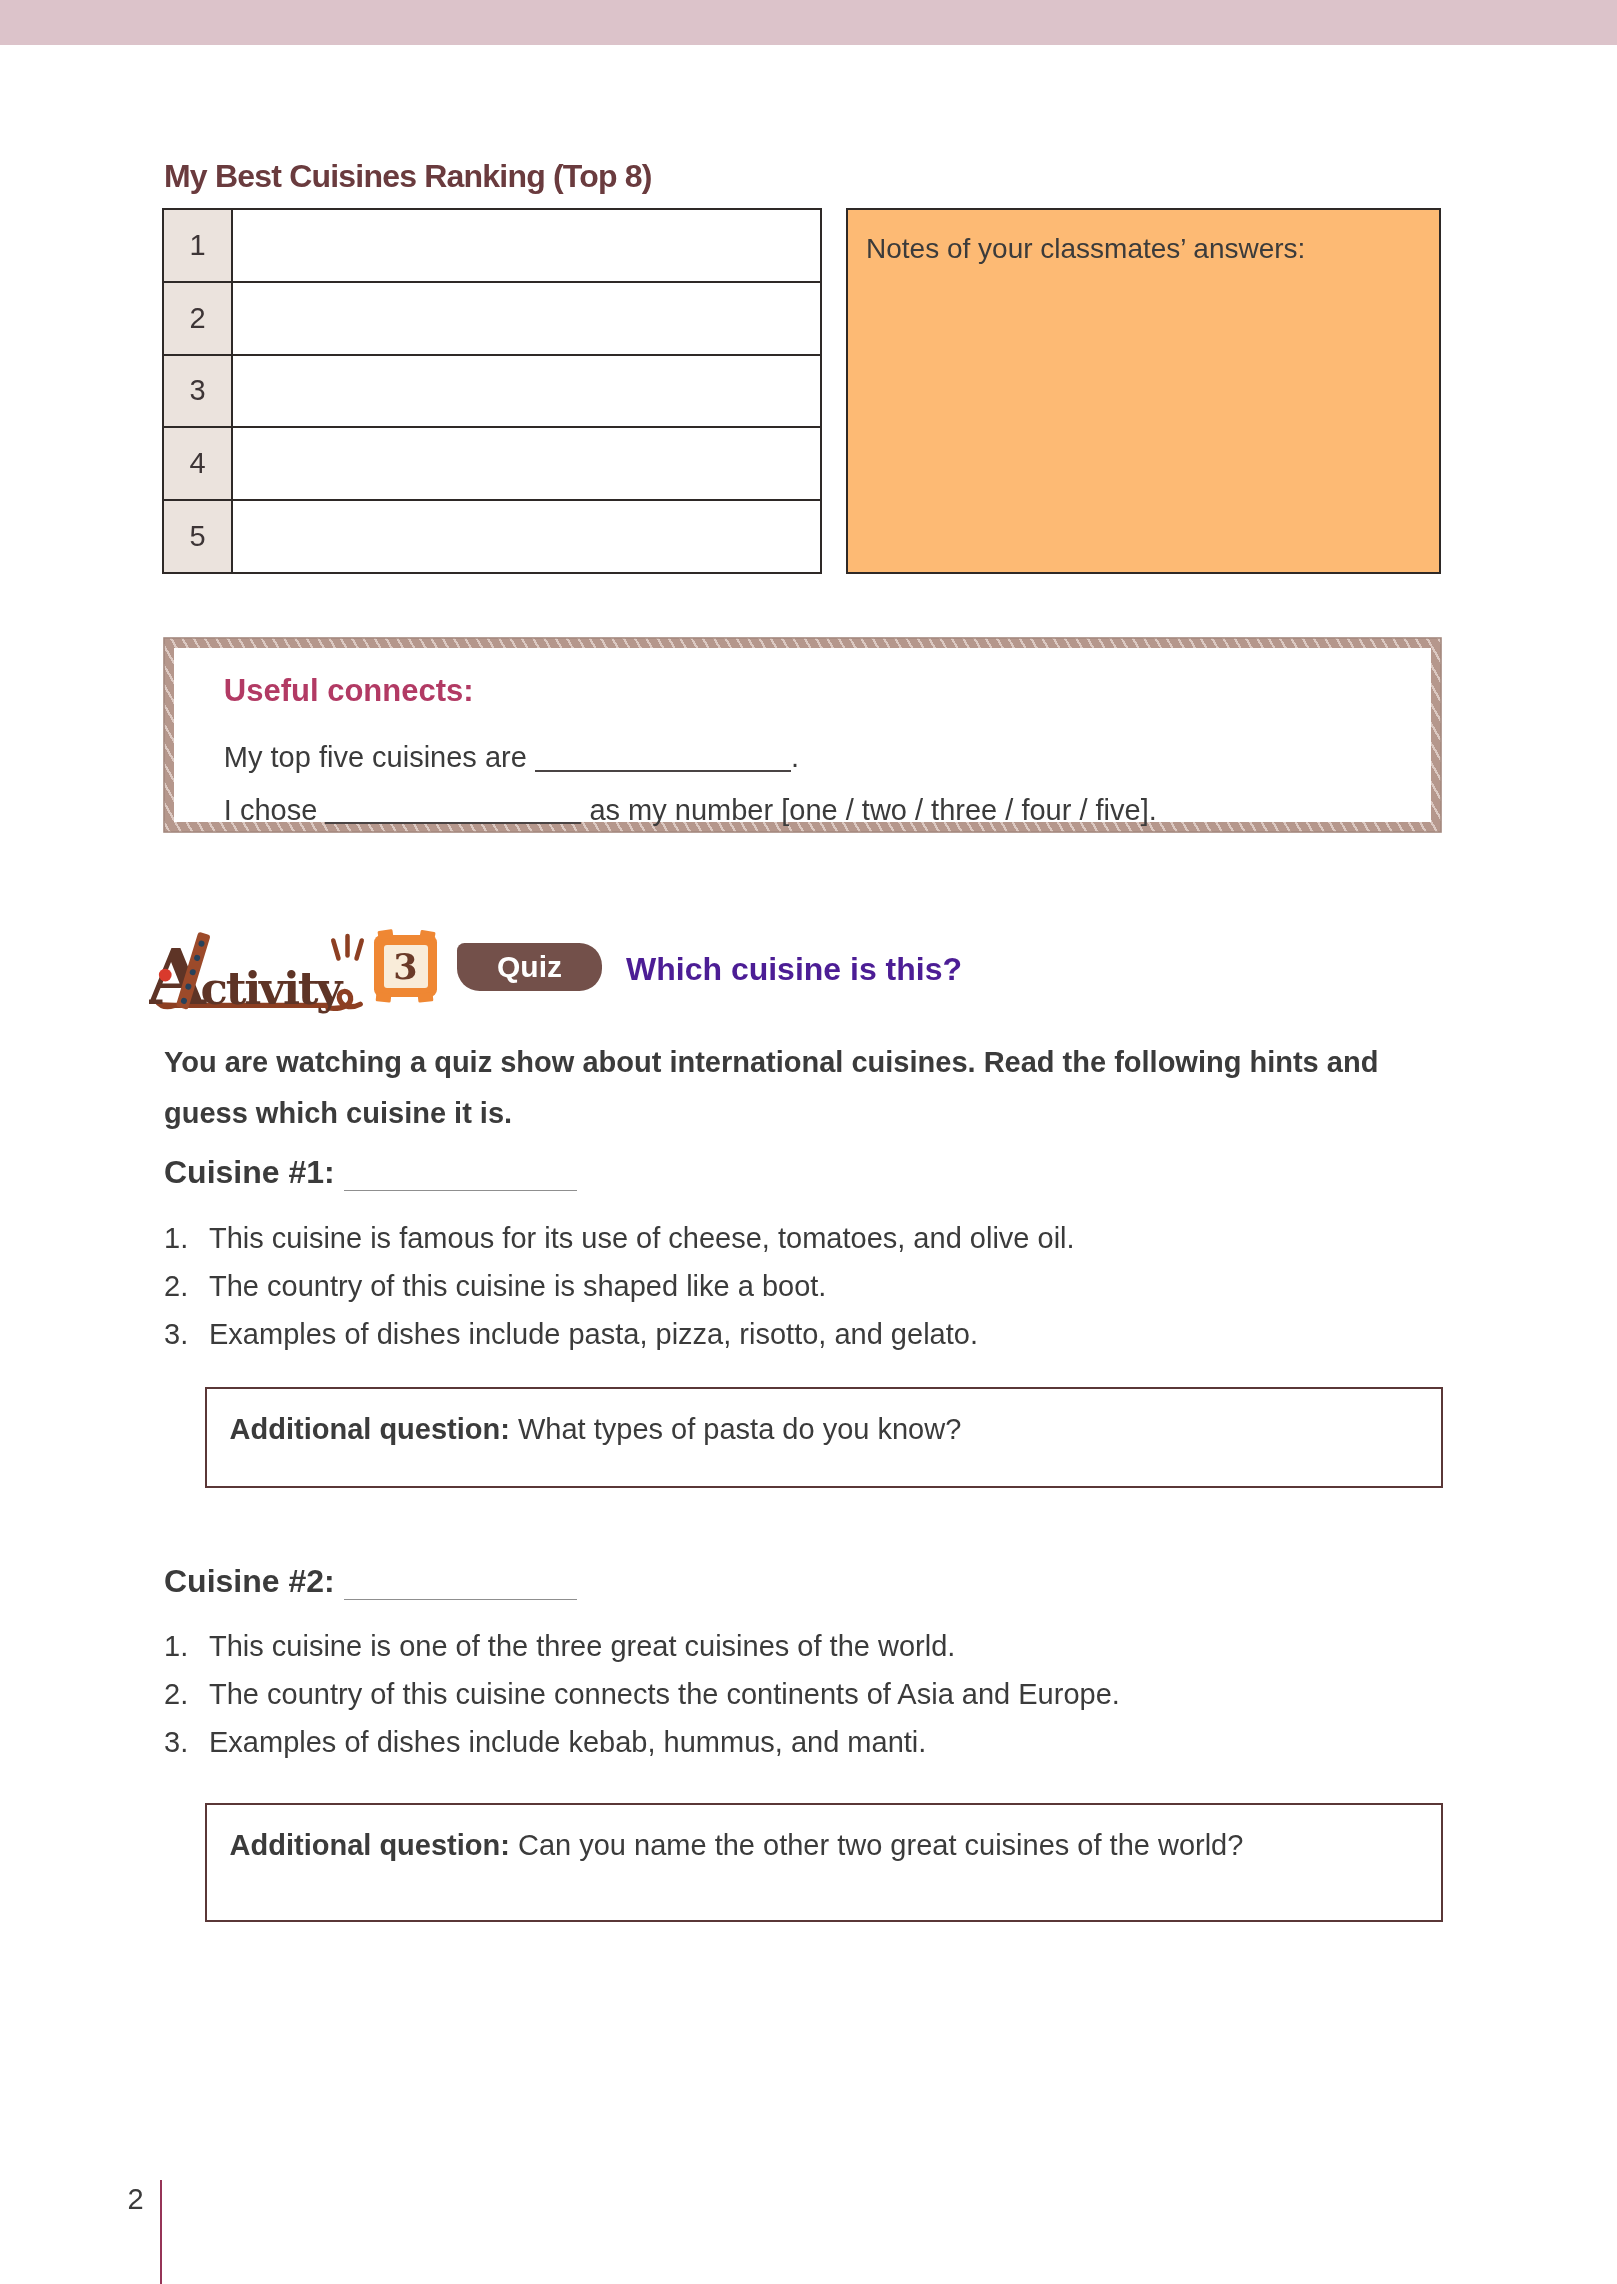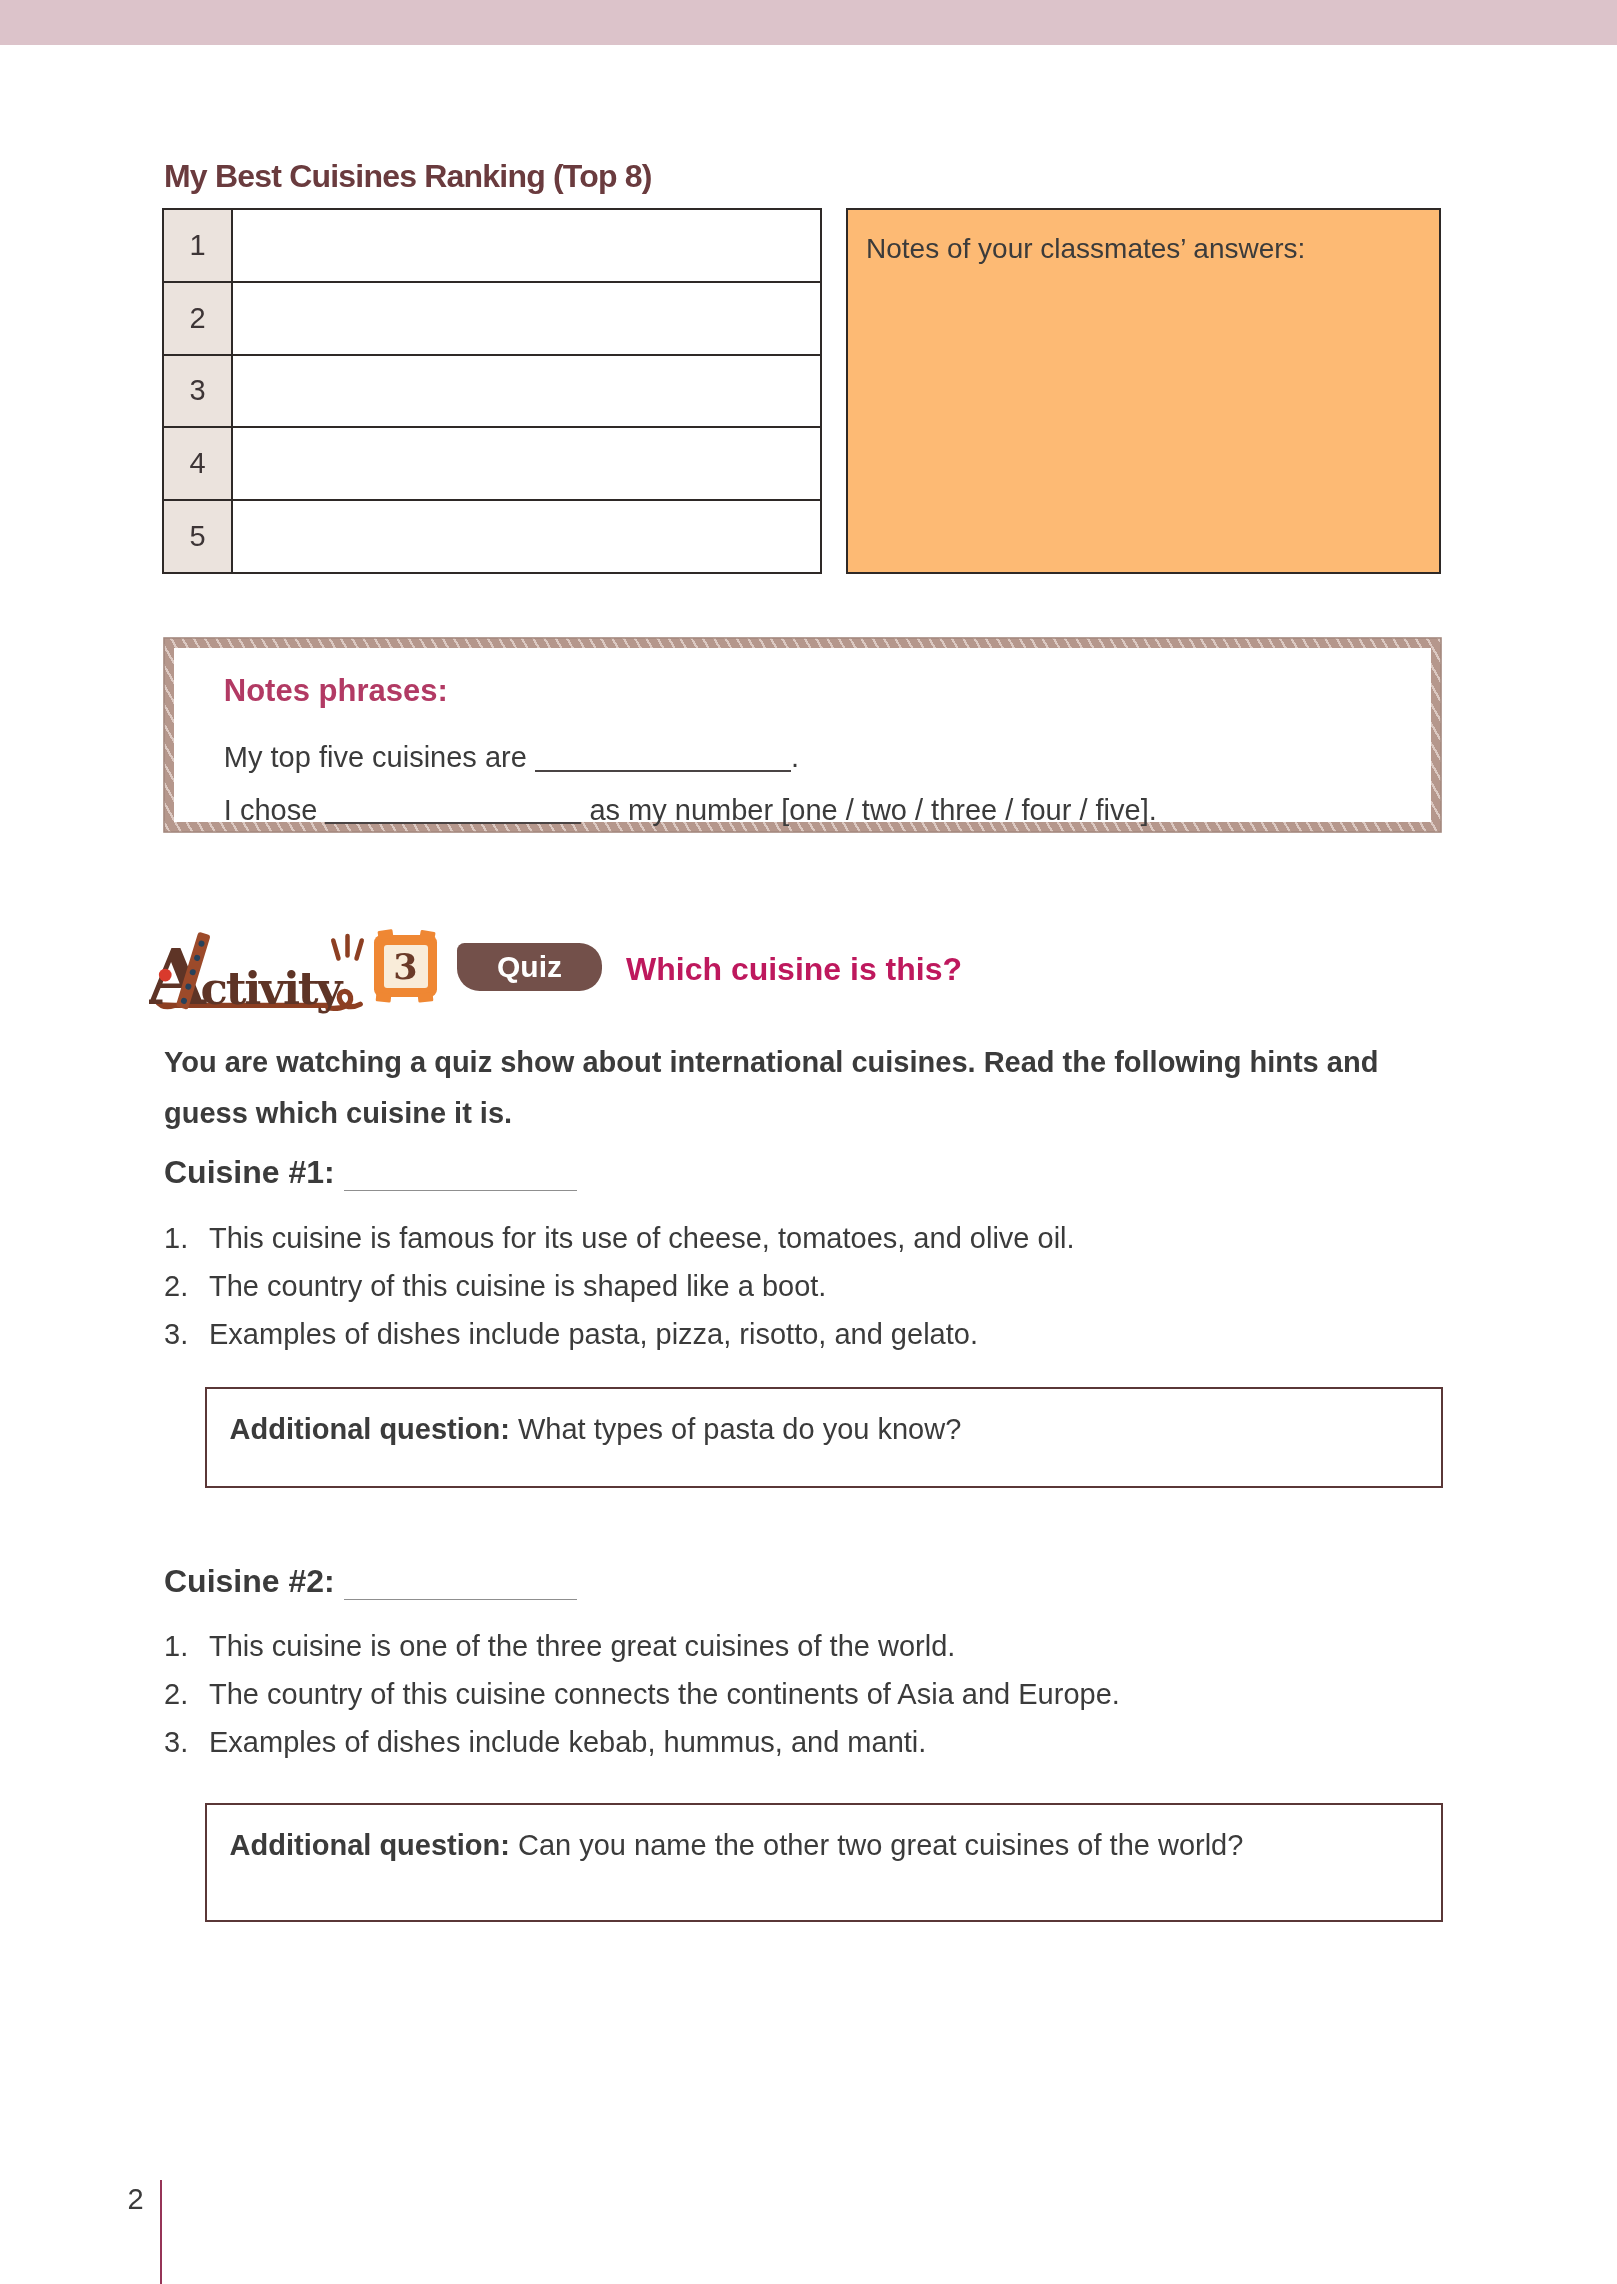--- a/index.html
+++ b/index.html
@@ -85,21 +85,21 @@
   .nub-br { bottom: -5.3px; right: 3.8px; transform: rotate(-6deg); }
 
   .quiz-badge {
     left: 457px; top: 943px; width: 145px; height: 48px;
     background: #73504a; border-radius: 7.5px 22.6px 22.6px 22.6px;
     color: #ffffff; font-size: 30px; font-weight: bold;
     display: flex; align-items: center; justify-content: center;
   }
   .activity-question {
     left: 626px; top: 951px; font-size: 32px; font-weight: bold;
-    color: #be185d; white-space: nowrap;
+    color: #4c1d95; white-space: nowrap;
   }
 
   
   .intro { left: 164px; top: 1037px; width: 1347px; }
   .intro-line { font-size: 29px; font-weight: bold; line-height: 51px; color: #3b3b3b; white-space: nowrap; }
 
   
   .cuisine-label { left: 164px; font-size: 32px; font-weight: bold; color: #3b3b3b; white-space: nowrap; }
   .cuisine-label.c1 { top: 1154px; }
   .cuisine-label.c2 { top: 1563px; }
@@ -151,21 +151,21 @@
     <div class="rank-blank"></div>
   </div>
 </div>
 
 <div class="abs notes-box">
   <div class="nowrap">Notes of your classmates’ answers:</div>
 </div>
 
 <div class="abs useful-box">
   <div class="useful-inner">
-    <div class="useful-title">Notes phrases:</div>
+    <div class="useful-title">Useful connects:</div>
     <div class="useful-line l1">
       <span>My top five cuisines are</span>
       <span class="blank blank-l"></span><span>.</span>
     </div>
     <div class="useful-line l2">
       <span>I chose</span>
       <span class="blank blank-l"></span>
       <span>as my number [one / two / three / four / five].</span>
     </div>
   </div>

